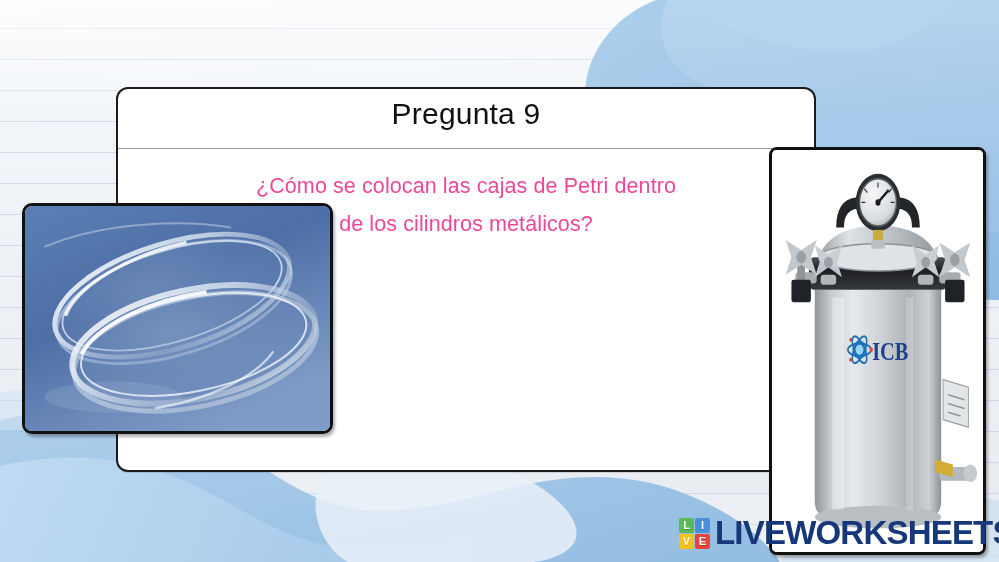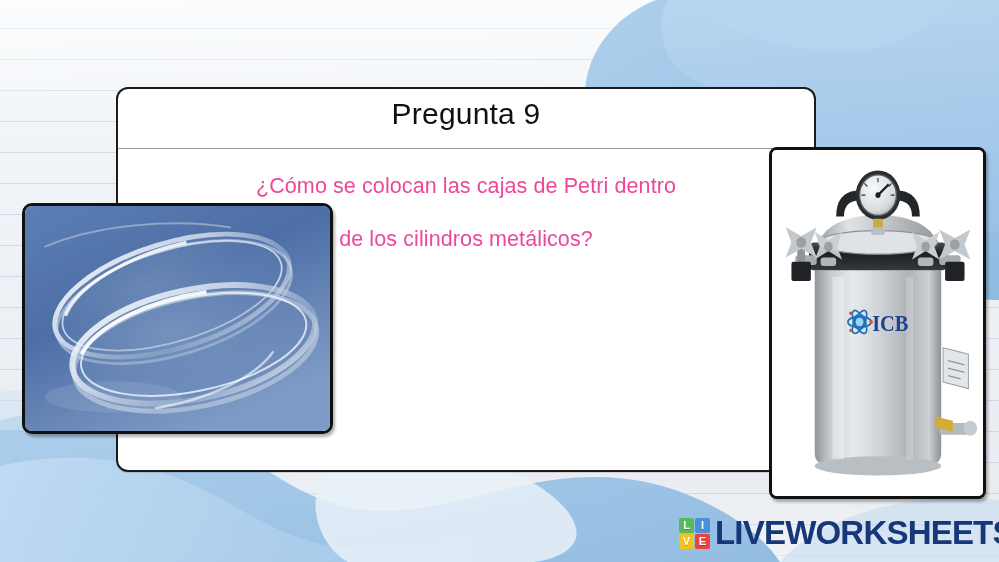--- a/index.html
+++ b/index.html
@@ -98,21 +98,21 @@
   #petri-frame {
     left: 22px;
     top: 203px;
     width: 311px;
     height: 231px;
   }
   #autoclave-frame {
     left: 769px;
     top: 147px;
     width: 217px;
-    height: 352px;
+    height: 408px;
     border-width: 3.5px;
     border-radius: 8px;
   }
 
   
   .petri-scene { position:absolute; inset:0; }
   .petri-scene svg { display:block; width:100%; height:100%; }
 
   
   .auto-scene { position:absolute; inset:0; background:#ffffff; }
@@ -207,21 +207,21 @@
 
       <path d="M0,392 C40,386 78,390 112,402 L112,430 L0,430 Z" fill="#cfe1f2" opacity="0.55"></path>
     </svg>
   </div>
 
   <div class="qcard">
     <div class="qcard-title">Pregunta 9</div>
     <div class="qcard-body">
       <div class="qtext">
         <span style="display: block;">¿Cómo se colocan las cajas de Petri dentro</span>
-        <span style="display: block; margin-top: 15px;">de los cilindros metálicos?</span>
+        <span style="display: block;">de los cilindros metálicos?</span>
       </div>
     </div>
   </div>
 
   <div class="frame" id="petri-frame">
     <div class="petri-scene">
       <svg viewBox="0 0 311 231" preserveAspectRatio="none" xmlns="http://www.w3.org/2000/svg">
         <defs>
           <linearGradient id="petriBg" x1="0" y1="0" x2="0.6" y2="1">
             <stop offset="0%" stop-color="#5b7fb4"></stop>

